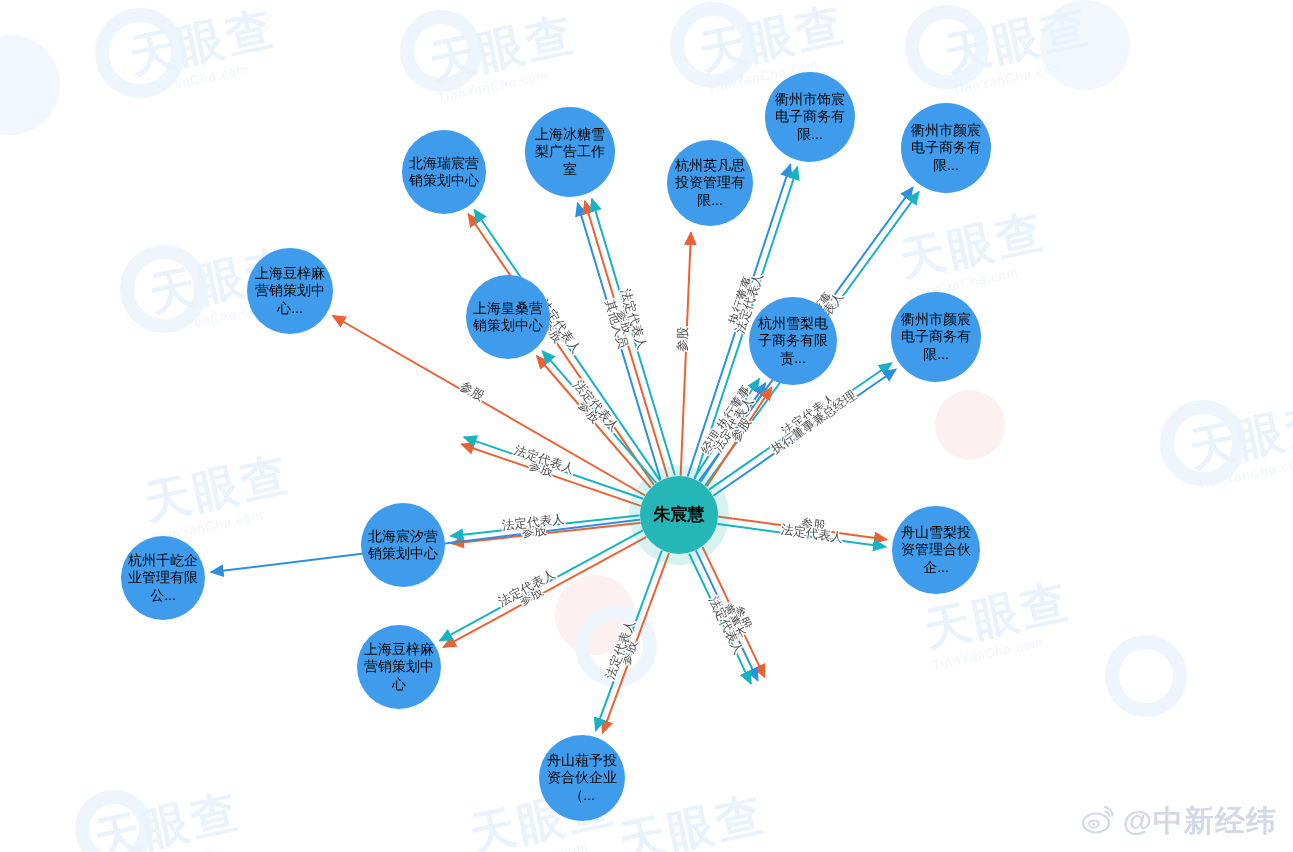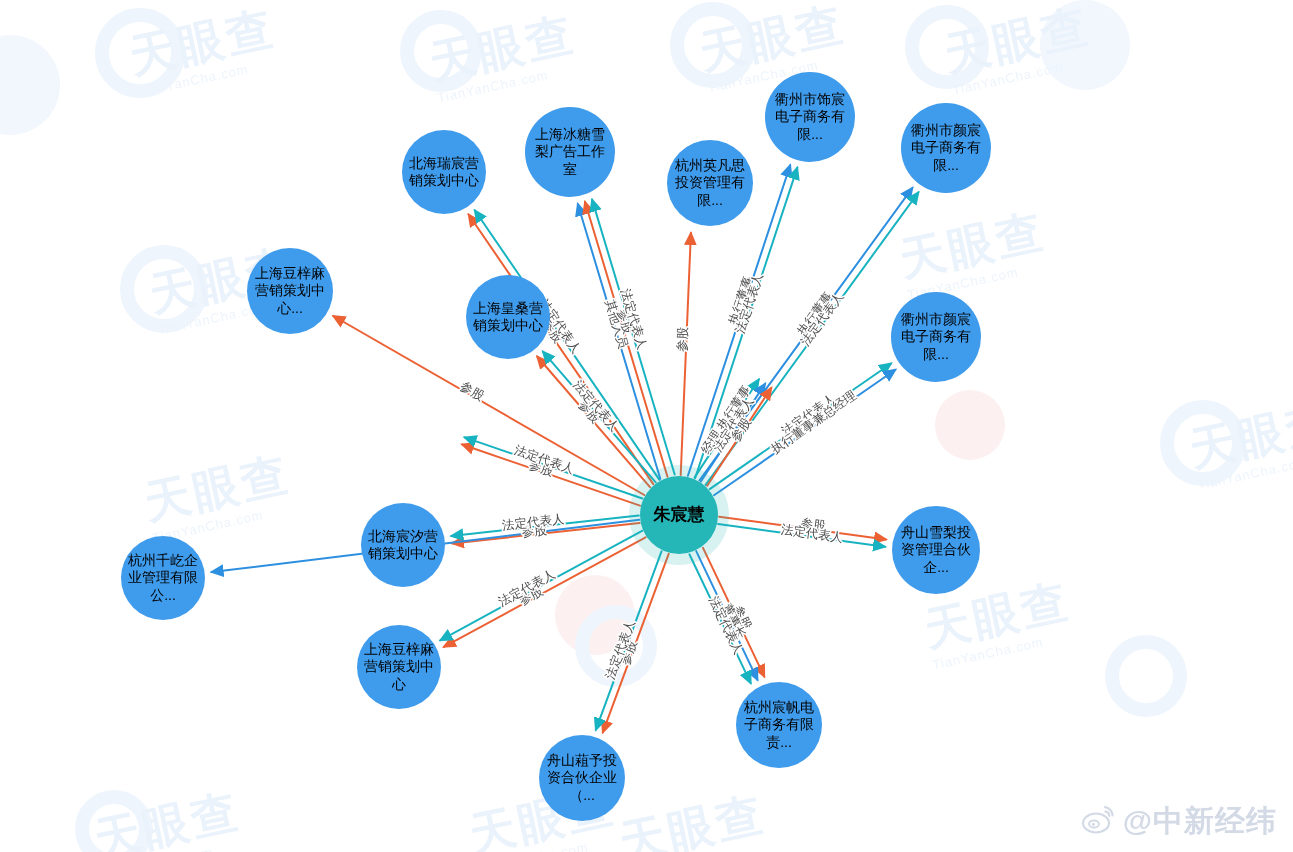--- a/index.html
+++ b/index.html
@@ -297,37 +297,37 @@
       </div>
       <div class="node node-company" style="left: 901px; top: 103px; width: 90px; height: 90px;">
         <span>衢州市颜宸电子商务有限...</span>
       </div>
       <div class="node node-company" style="left: 247px; top: 248px; width: 86px; height: 86px;">
         <span>上海豆梓麻营销策划中心...</span>
       </div>
       <div class="node node-company" style="left: 466px; top: 275px; width: 84px; height: 84px;">
         <span>上海皇桑营销策划中心</span>
       </div>
+      <div class="node node-company" style="left: 749px; top: 297px; width: 88px; height: 88px;">
+        <span>杭州雪梨电子商务有限责...</span>
+      </div>
       <div class="node node-company" style="left: 891px; top: 292px; width: 90px; height: 90px;">
         <span>衢州市颜宸电子商务有限...</span>
       </div>
       <div class="node node-company" style="left: 361px; top: 503px; width: 84px; height: 84px;">
         <span>北海宸汐营销策划中心</span>
       </div>
       <div class="node node-company" style="left: 121px; top: 536px; width: 84px; height: 84px;">
         <span>杭州千屹企业管理有限公...</span>
       </div>
       <div class="node node-company" style="left: 892px; top: 506px; width: 88px; height: 88px;">
         <span>舟山雪梨投资管理合伙企...</span>
       </div>
       <div class="node node-company" style="left: 357px; top: 625px; width: 84px; height: 84px;">
         <span>上海豆梓麻营销策划中心</span>
-      </div>
-      <div class="node node-company" style="left: 736px; top: 682px; width: 86px; height: 86px;">
-        <span>杭州宸帆电子商务有限责...</span>
       </div>
       <div class="node node-company" style="left: 539px; top: 735px; width: 86px; height: 86px; justify-content: flex-end;">
         <span>舟山蒩予投资合伙企业（...</span>
       </div>
       <div class="node node-center" style="left: 640px; top: 476px; width: 78px; height: 78px;">
         <span>朱宸慧</span>
       </div>
     </div>
 
   <div id="weibo-credit">

